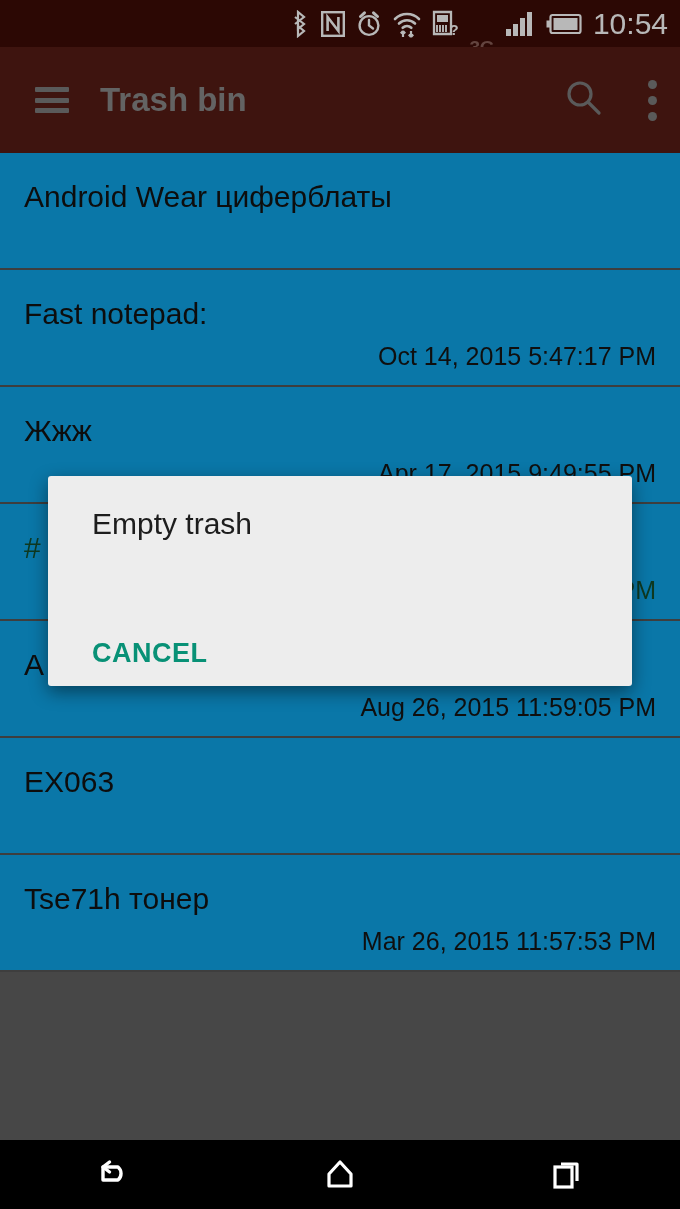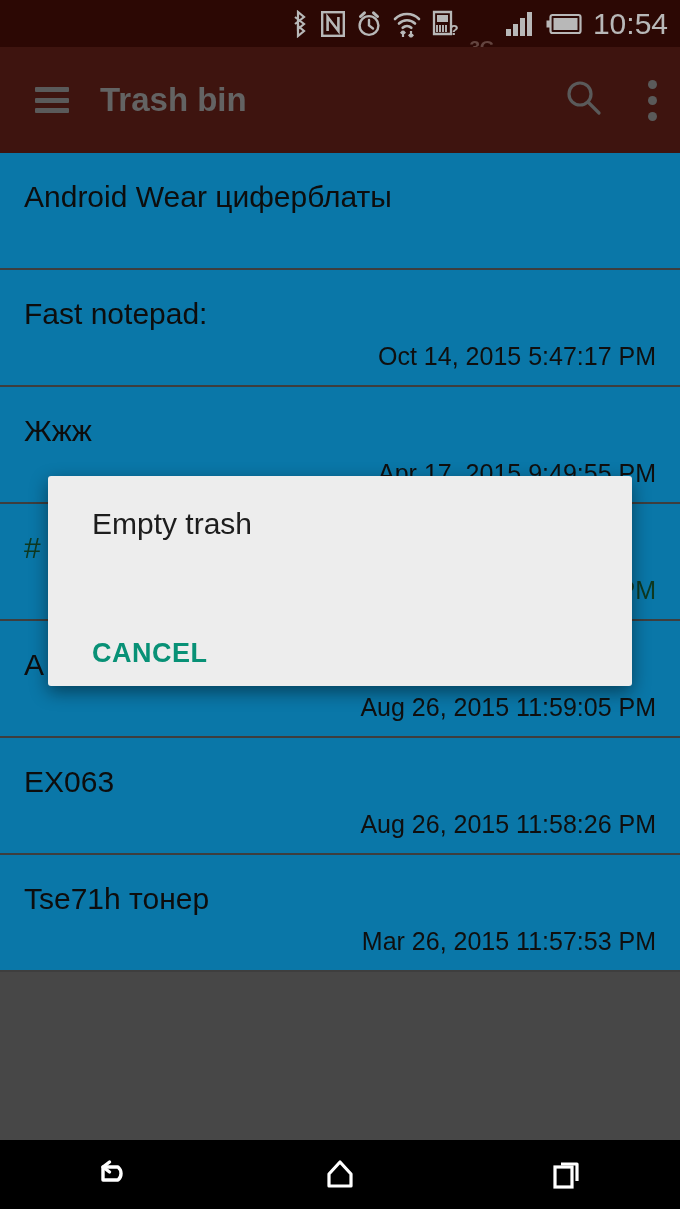--- a/index.html
+++ b/index.html
@@ -232,21 +232,20 @@
     <div class="list-item selected">
       <div class="item-title">#</div>
       <div class="item-date">PM</div>
     </div>
     <div class="list-item">
       <div class="item-title">A</div>
       <div class="item-date">Aug 26, 2015 11:59:05 PM</div>
     </div>
     <div class="list-item">
       <div class="item-title">EX063</div>
-      <div class="item-date">Aug 26, 2015 11:58:26 PM</div>
     </div>
     <div class="list-item">
       <div class="item-title">Tse71h тонер</div>
       <div class="item-date">Mar 26, 2015 11:57:53 PM</div>
     </div>
     <div id="list-filler"></div>
   </div>
 
   <div id="scrim"></div>
 

